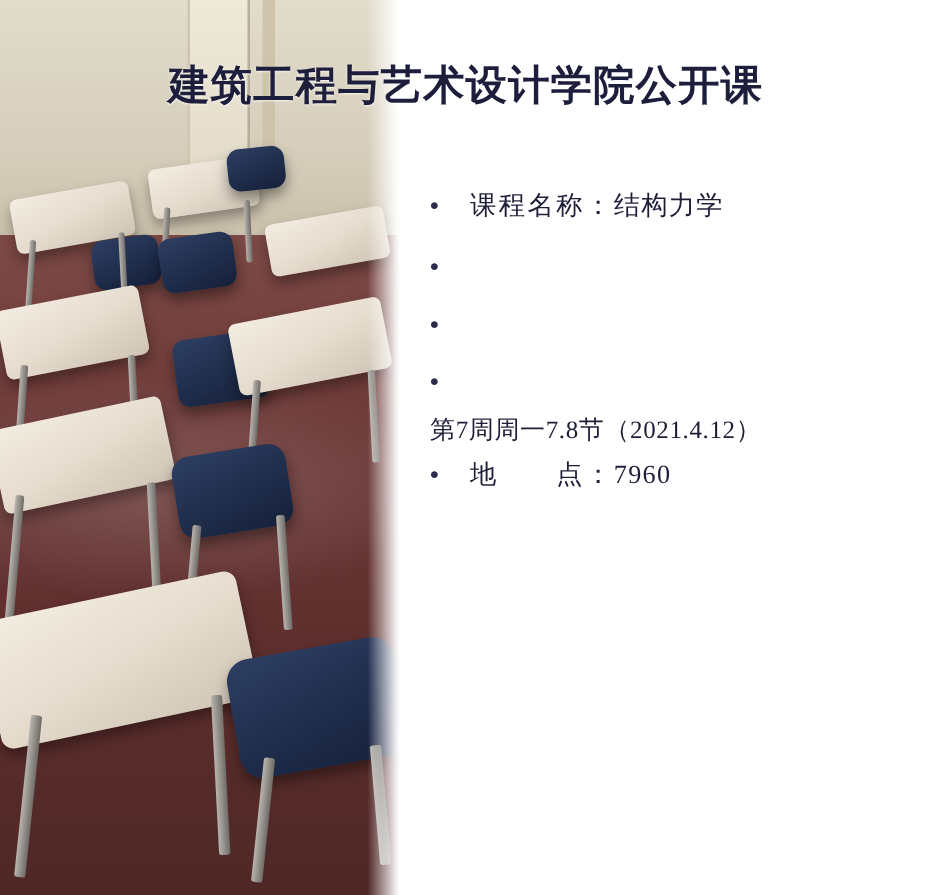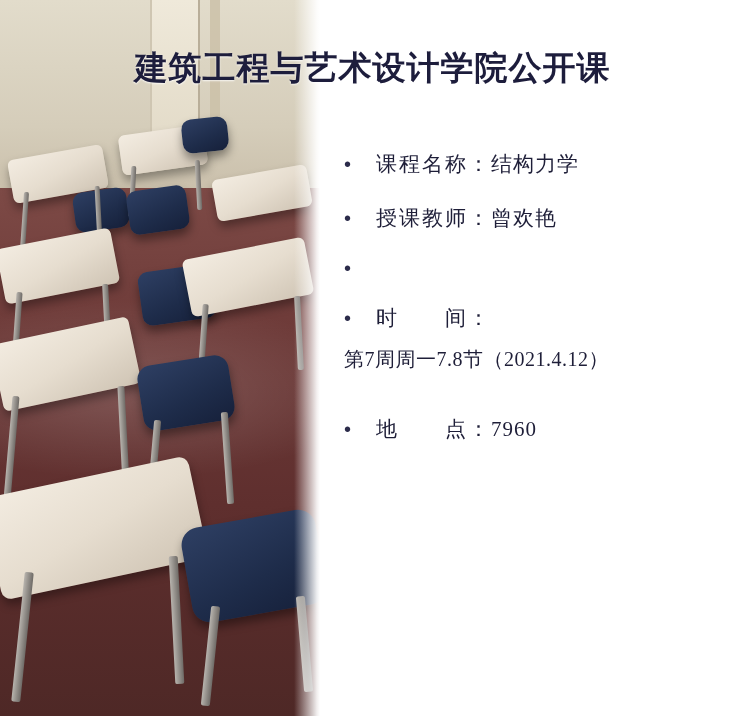--- a/index.html
+++ b/index.html
@@ -142,21 +142,21 @@
     letter-spacing: 2px;
   }
   .bullet-text .value {
     letter-spacing: 1px;
     font-family: Liberation Serif, serif;
   }
   .subline {
     font-family: "Liberation Serif", serif;
     font-size: 20px;
     color: #1e1e38;
-    margin: -12px 0 42px 0;
+    margin: -12px 0 8px 0;
     letter-spacing: 0.5px;
     padding-left: 0;
   }
   .footer {
     position: absolute;
     left: 344px;
     top: 560px;
     width: 392px;
     font-family: "Liberation Serif", serif;
     font-size: 22px;
@@ -222,30 +222,28 @@
 
   <div class="content">
 
     <div class="bullet-row">
       <span class="bullet-dot">•</span>
       <span class="bullet-text"><span class="label">课程名称：</span><span class="value">结构力学</span></span>
     </div>
 
     <div class="bullet-row">
       <span class="bullet-dot">•</span>
-      <span class="bullet-text"><span class="label">授课教师：</span><span class="value">曾欢艳</span></span>
-    </div>
-
-    <div class="bullet-row">
-      <span class="bullet-dot">•</span>
-    </div>
-
-    <div class="bullet-row">
-      <span class="bullet-dot">•</span>
-      <span class="bullet-text"><span class="label">时　　间：</span><span class="value"></span></span>
+    </div>
+
+    <div class="bullet-row">
+      <span class="bullet-dot">•</span>
+    </div>
+
+    <div class="bullet-row">
+      <span class="bullet-dot">•</span>
     </div>
 
     <div class="subline">第7周周一7.8节（2021.4.12）</div>
 
     <div class="bullet-row">
       <span class="bullet-dot">•</span>
       <span class="bullet-text"><span class="label">地　　点：</span><span class="value">7960</span></span>
     </div>
   </div>
 

